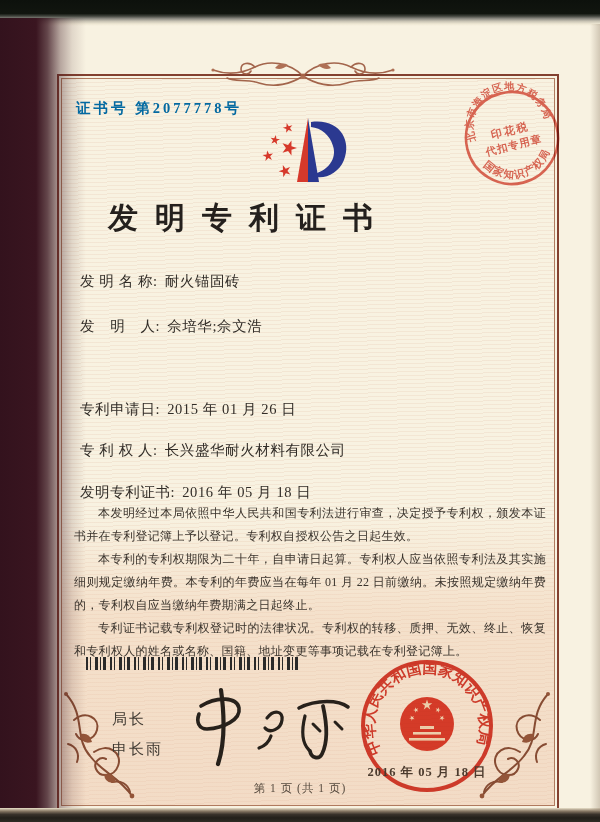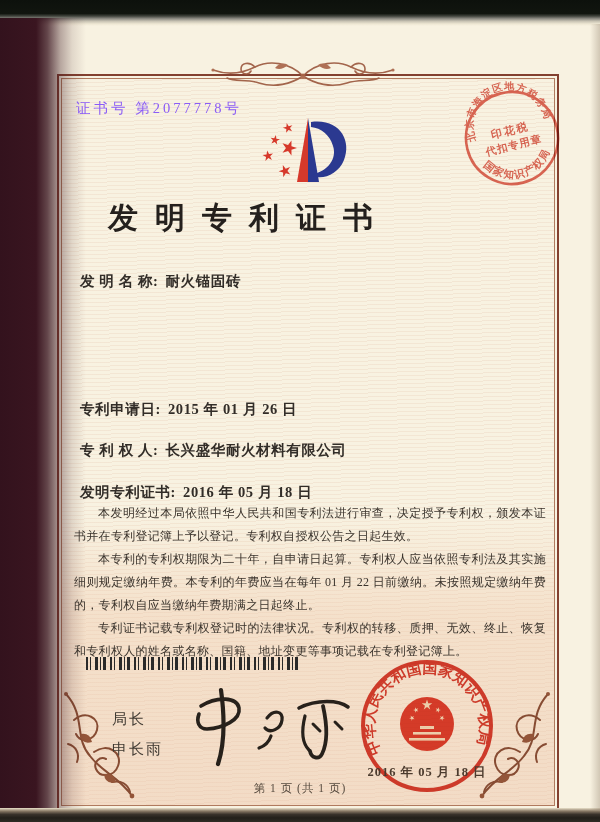--- a/index.html
+++ b/index.html
@@ -19,26 +19,26 @@
     border:2px solid #83402f;}
   .frame-inner{position:absolute;inset:2px;border:1px solid #b07a5e;
     background:
       linear-gradient(180deg,rgba(242,206,178,0) 60%,rgba(238,196,166,.38) 74%,rgba(236,193,166,.46) 100%),
       repeating-linear-gradient(178deg,rgba(198,122,90,.10) 0 1px,rgba(0,0,0,0) 1px 4px);}
   svg{position:absolute;overflow:visible;}
   .ornament-top{left:205px;top:54px;}
   .flourish{opacity:.92;}
   .stamp,.seal{mix-blend-mode:multiply;}
   
-  .cert-no{position:absolute;left:76px;top:99px;font-size:14.5px;font-weight:400;
-    letter-spacing:3px;color:#8b5cf6;}
+  .cert-no{position:absolute;left:76px;top:99px;font-size:14.5px;font-weight:700;
+    letter-spacing:3px;color:#0369a1;}
   .title{position:absolute;left:0;top:198px;width:481px;text-align:center;
     font-size:30px;font-weight:700;letter-spacing:17px;padding-left:17px;
     box-sizing:border-box;color:#24201d;}
-  .field-row{position:absolute;left:80px;font-size:14.5px;font-weight:700;
+  .field-row{position:absolute;left:80px;font-size:14.5px;font-weight:400;
     color:#322d28;letter-spacing:.6px;white-space:nowrap;}
   .field-row .val{margin-left:7px;}
   .f0{top:272px}.f1{top:317px}.f2{top:361px}.f3{top:400px}.f4{top:441px}.f5{top:483px}
   .paras{position:absolute;left:74px;top:502px;width:472px;color:#3a332c;}
   .paras p{margin:0;font-size:12px;line-height:1.92;text-align:justify;
     text-indent:2em;letter-spacing:.3px;}
   .barcode{position:absolute;left:86px;top:657px;width:214px;height:13px;
     background:repeating-linear-gradient(90deg,
       #2a2a2a 0 2px,transparent 2px 4px,#2a2a2a 4px 5px,transparent 5px 9px,
       #2a2a2a 9px 12px,transparent 12px 14px,#2a2a2a 14px 15px,transparent 15px 17px,
@@ -146,20 +146,23 @@
       <use href="#st" transform="translate(34,43) scale(8) rotate(18)"></use>
       <use href="#st" transform="translate(30,66) scale(6.4) rotate(-20)"></use>
     </g>
   </svg>
 
   <div class="title">发明专利证书</div>
 
   <div class="field-row f0">
     <span>发 明 名 称:</span><span class="val">耐火锚固砖</span>
   </div>
+  <div class="field-row f1">
+    <span>发　明　人:</span><span class="val">佘培华;佘文浩</span>
+  </div>
   <div class="field-row f3">
     <span>专利申请日:</span><span class="val">2015 年 01 月 26 日</span>
   </div>
   <div class="field-row f4">
     <span>专 利 权 人:</span><span class="val">长兴盛华耐火材料有限公司</span>
   </div>
   <div class="field-row f5">
     <span>发明专利证书:</span><span class="val">2016 年 05 月 18 日</span>
   </div>
 

